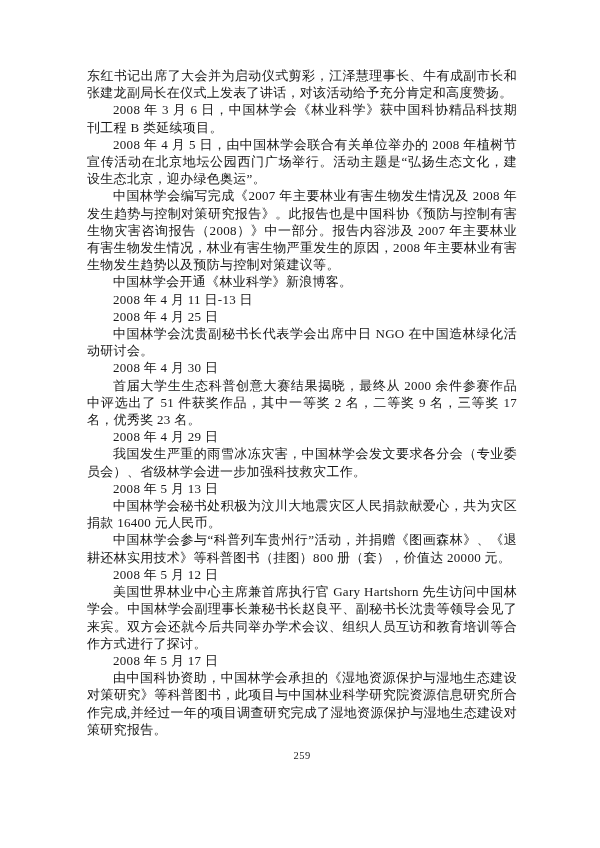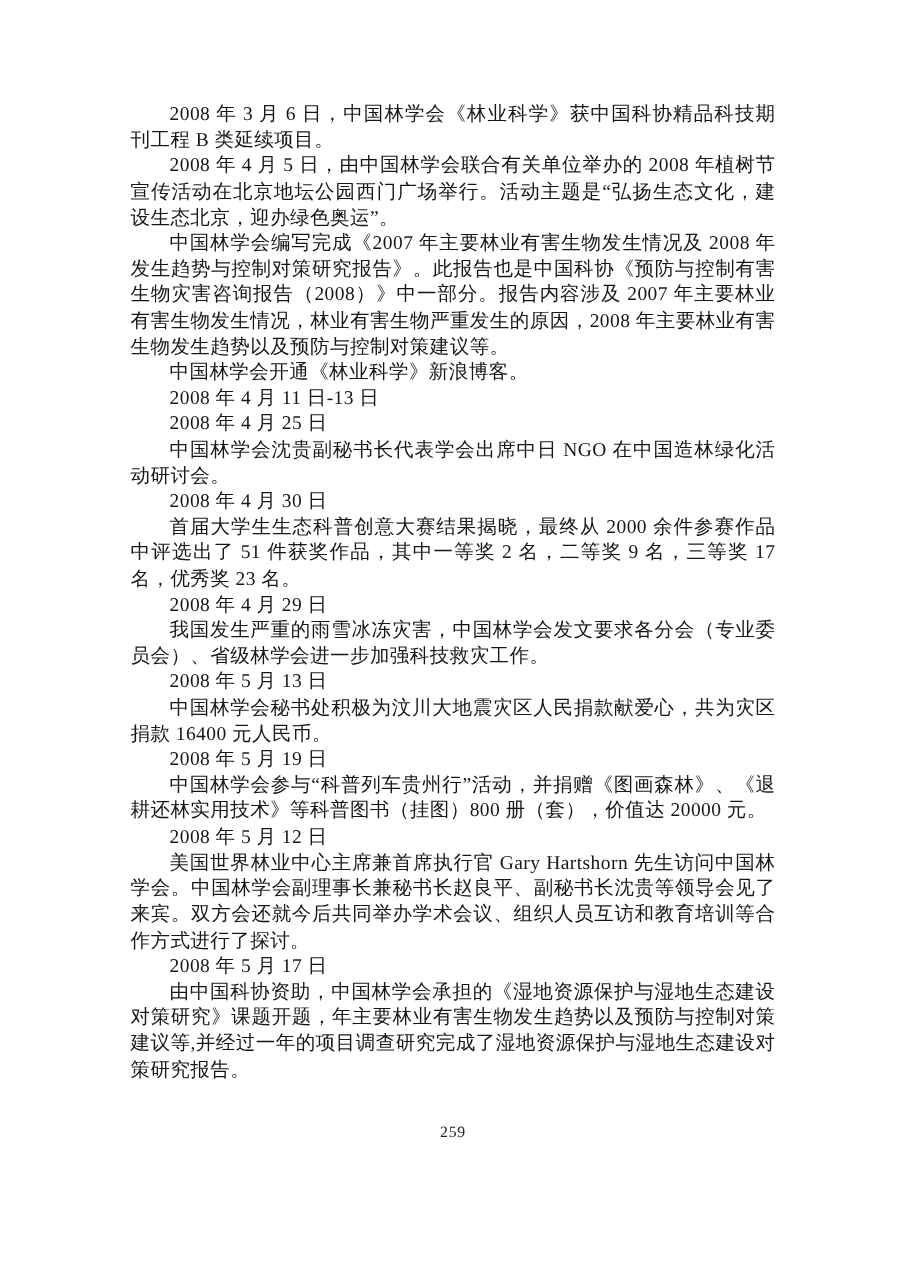--- a/index.html
+++ b/index.html
@@ -43,34 +43,34 @@
     font-size: 10.5px;
     color: #222222;
     letter-spacing: 0.5px;
   }
 </style>
 </head>
 <body>
 
 <div class="page">
   <div class="text-block">
+      <p class="para">东红书记出席了大会并为启动仪式剪彩，江泽慧理事长、牛有成副市长和张建龙副局长在仪式上发表了讲话，对该活动给予充分肯定和高度赞扬。</p>
       <p class="para indent">2008 年 3 月 6 日，中国林学会《林业科学》获中国科协精品科技期刊工程 B 类延续项目。</p>
       <p class="para indent">2008 年 4 月 5 日，由中国林学会联合有关单位举办的 2008 年植树节宣传活动在北京地坛公园西门广场举行。活动主题是“弘扬生态文化，建设生态北京，迎办绿色奥运”。</p>
       <p class="para indent">中国林学会编写完成《2007 年主要林业有害生物发生情况及 2008 年发生趋势与控制对策研究报告》。此报告也是中国科协《预防与控制有害生物灾害咨询报告（2008）》中一部分。报告内容涉及 2007 年主要林业有害生物发生情况，林业有害生物严重发生的原因，2008 年主要林业有害生物发生趋势以及预防与控制对策建议等。</p>
       <p class="para indent">中国林学会开通《林业科学》新浪博客。</p>
       <p class="para indent">2008 年 4 月 11 日-13 日</p>
       <p class="para indent">2008 年 4 月 25 日</p>
       <p class="para indent">中国林学会沈贵副秘书长代表学会出席中日 NGO 在中国造林绿化活动研讨会。</p>
       <p class="para indent">2008 年 4 月 30 日</p>
       <p class="para indent">首届大学生生态科普创意大赛结果揭晓，最终从 2000 余件参赛作品中评选出了 51 件获奖作品，其中一等奖 2 名，二等奖 9 名，三等奖 17 名，优秀奖 23 名。</p>
       <p class="para indent">2008 年 4 月 29 日</p>
       <p class="para indent">我国发生严重的雨雪冰冻灾害，中国林学会发文要求各分会（专业委员会）、省级林学会进一步加强科技救灾工作。</p>
       <p class="para indent">2008 年 5 月 13 日</p>
       <p class="para indent">中国林学会秘书处积极为汶川大地震灾区人民捐款献爱心，共为灾区捐款 16400 元人民币。</p>
-      <p class="para indent">2008 年 5 月 19 日</p>
       <p class="para indent">中国林学会参与“科普列车贵州行”活动，并捐赠《图画森林》、《退耕还林实用技术》等科普图书（挂图）800 册（套），价值达 20000 元。</p>
       <p class="para indent">2008 年 5 月 12 日</p>
       <p class="para indent">美国世界林业中心主席兼首席执行官 Gary Hartshorn 先生访问中国林学会。中国林学会副理事长兼秘书长赵良平、副秘书长沈贵等领导会见了来宾。双方会还就今后共同举办学术会议、组织人员互访和教育培训等合作方式进行了探讨。</p>
       <p class="para indent">2008 年 5 月 17 日</p>
-      <p class="para indent">由中国科协资助，中国林学会承担的《湿地资源保护与湿地生态建设对策研究》课题开题，年主要林业有害生物发生趋势以及预防与控制对策建议等,并经过一年的项目调查研究完成了湿地资源保护与湿地生态建设对策研究报告。</p>
+      <p class="para indent">由中国科协资助，中国林学会承担的《湿地资源保护与湿地生态建设对策研究》等科普图书，此项目与中国林业科学研究院资源信息研究所合作完成,并经过一年的项目调查研究完成了湿地资源保护与湿地生态建设对策研究报告。</p>
     </div>
   <div class="page-number">259</div>
 </div>
 
 </body></html>

